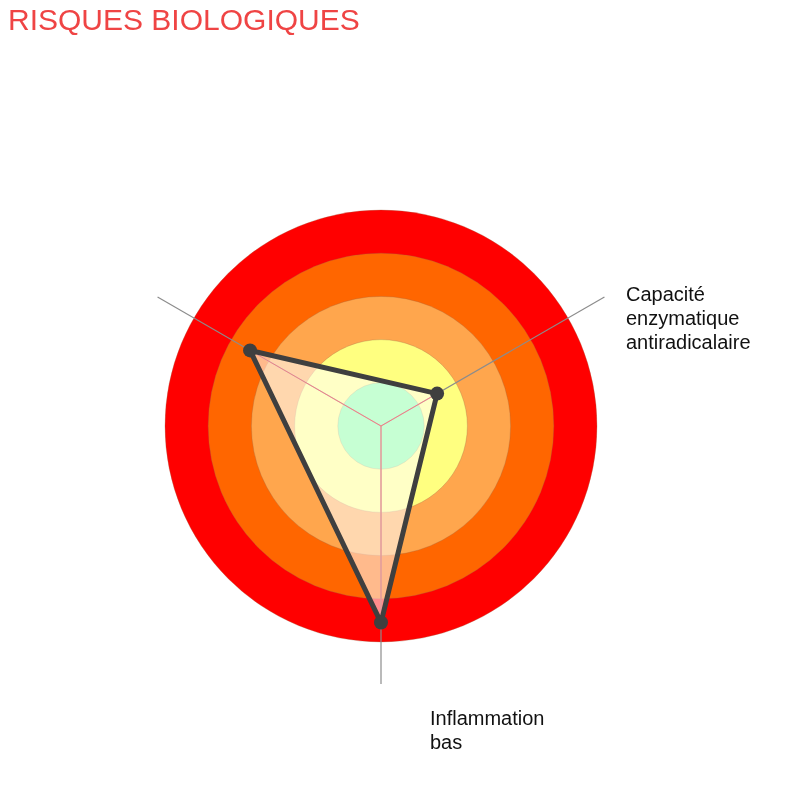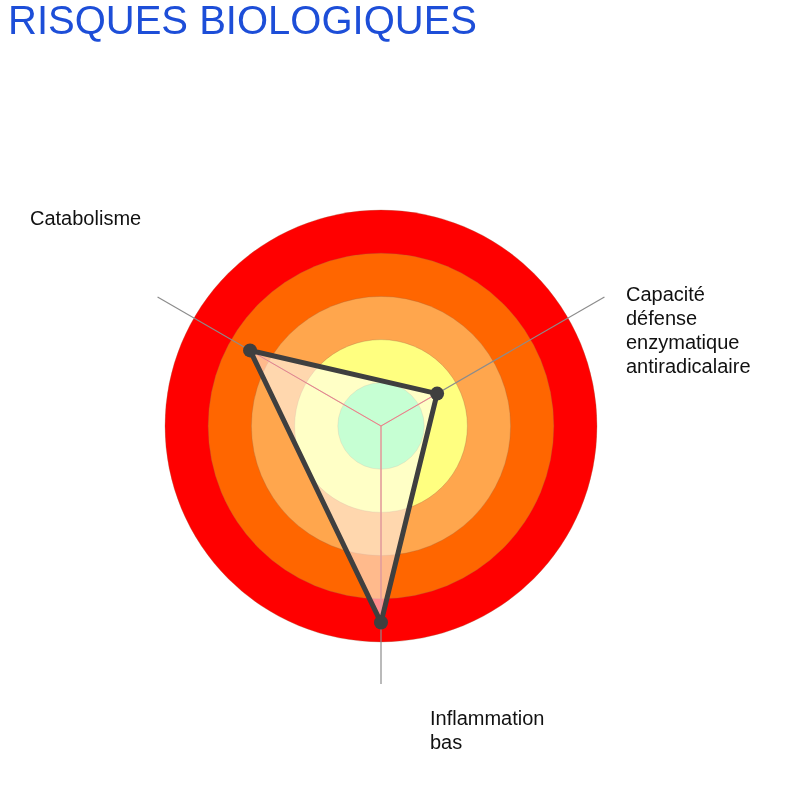--- a/index.html
+++ b/index.html
@@ -12,24 +12,24 @@
       height: 800px;
       position: relative;
       overflow: hidden;
       font-family: "Liberation Sans", sans-serif;
       color: #111111;
     }
     .title {
       position: absolute;
       left: 8px;
       top: 2px;
-      font-size: 40px;
+      font-size: 30px;
       line-height: 36px;
       letter-spacing: 0px;
-      color: #1d4ed8;
+      color: #ef4444;
       margin: 0;
       font-weight: normal;
     }
     .chart-svg {
       position: absolute;
       left: 0;
       top: 0;
       width: 800px;
       height: 800px;
     }
@@ -73,24 +73,22 @@
       <polygon points="250.05695894779285,350.4 437.11844616523166,393.6 380.99999999999994,622.56" fill="none" stroke="#3F3F3F" stroke-width="5" stroke-linejoin="round"></polygon>
     </g>
   <g id="points">
       <circle cx="250.05695894779285" cy="350.4" r="7" fill="#3F3F3F"></circle>
       <circle cx="437.11844616523166" cy="393.6" r="7" fill="#3F3F3F"></circle>
       <circle cx="380.99999999999994" cy="622.56" r="7" fill="#3F3F3F"></circle>
     </g>
 </svg>
 
 <div class="axis-label label-0">
-  <span>Catabolisme</span>
 </div>
 <div class="axis-label label-1">
   <span>Capacité</span>
-  <span>défense</span>
   <span>enzymatique</span>
   <span>antiradicalaire</span>
 </div>
 <div class="axis-label label-2">
   <span>Inflammation</span>
   <span>bas</span>
 </div>
 
 </body></html>

